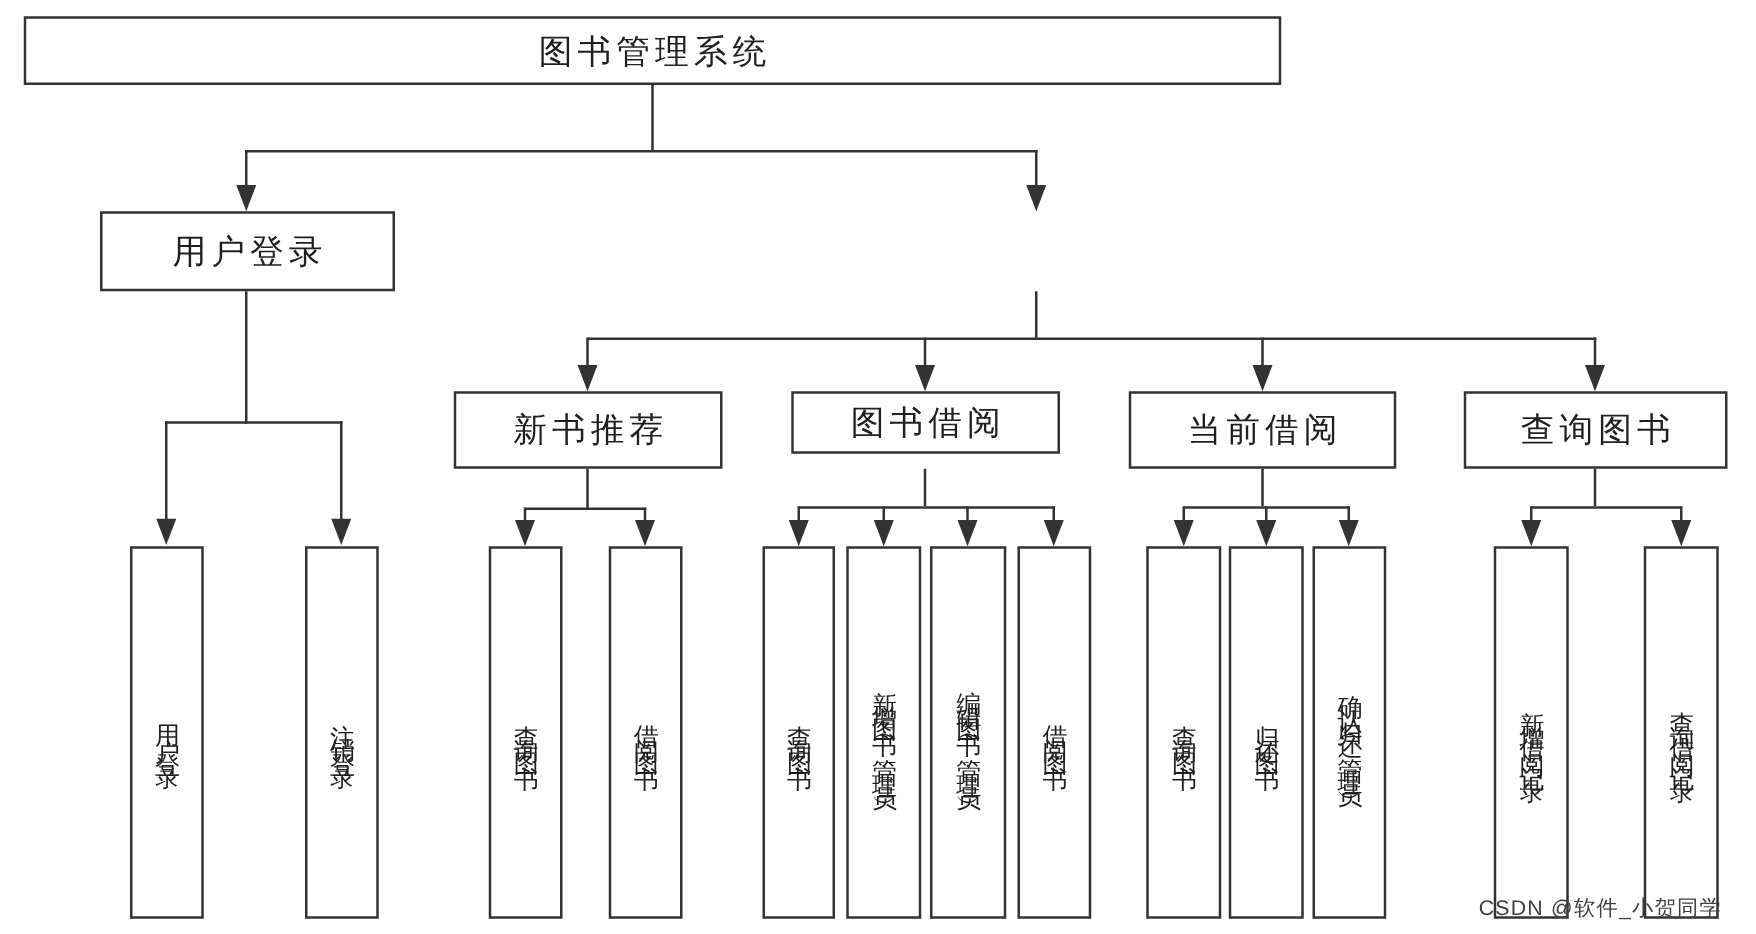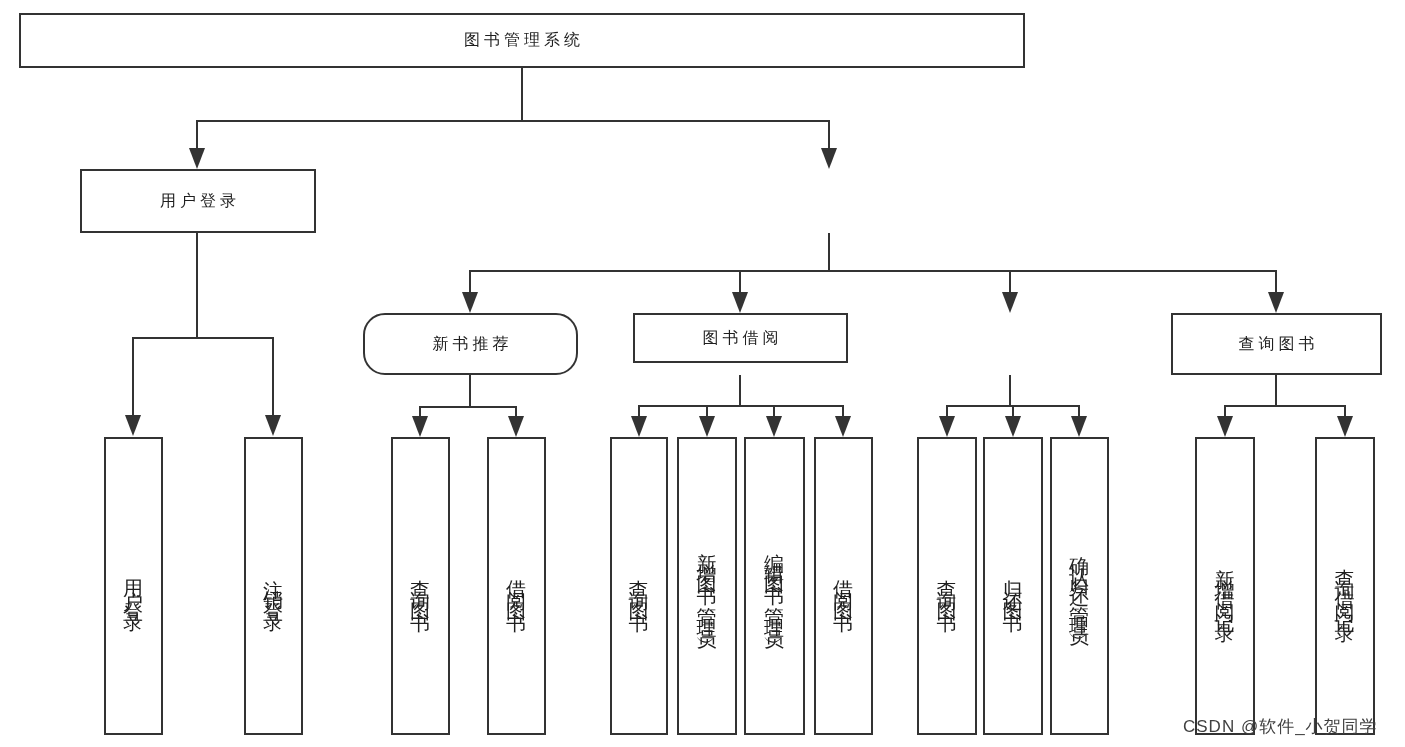--- a/index.html
+++ b/index.html
@@ -13,21 +13,21 @@
     color: #1f1f1f;
   }
   .box {
     position: absolute;
     box-sizing: border-box;
     border: 2px solid #333333;
     background: #ffffff;
     display: flex;
     align-items: center;
     justify-content: center;
-    font-size: 16px;
+    font-size: 27px;
     letter-spacing: 4px;
     text-indent: 4px;
     white-space: nowrap;
   }
   .leaf-box {
     position: absolute;
     box-sizing: border-box;
     border: 2px solid #333333;
     background: #ffffff;
     display: flex;
@@ -70,25 +70,28 @@
 <div id="canvas">
 
   <div class="box" style="left:19px; top:13px; width:1006px; height:55px;">
     <span>图书管理系统</span>
   </div>
 
   <div class="box" style="left:80px; top:169px; width:236px; height:64px;">
     <span>用户登录</span>
   </div>
 
-  <div class="box" style="left:363px; top:313px; width:215px; height:62px;border-radius:22px;">
+  <div class="box" style="left:363px; top:313px; width:215px; height:62px;">
     <span>新书推荐</span>
   </div>
   <div class="box" style="left:633px; top:313px; width:215px; height:50px;">
     <span>图书借阅</span>
+  </div>
+  <div class="box" style="left:903px; top:313px; width:214px; height:62px;">
+    <span>当前借阅</span>
   </div>
   <div class="box" style="left:1171px; top:313px; width:211px; height:62px;">
     <span>查询图书</span>
   </div>
 
   <div class="leaf-box" style="left:104px; top:437px; width:59px; height:298px;">
     <span class="vtext">用户登录</span>
   </div>
   <div class="leaf-box" style="left:244px; top:437px; width:59px; height:298px;">
     <span class="vtext">注销登录</span>

